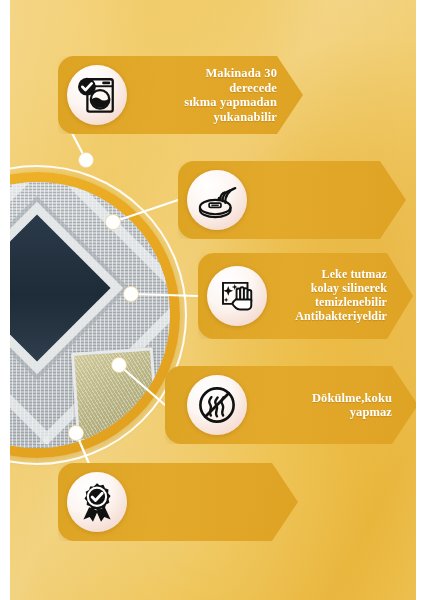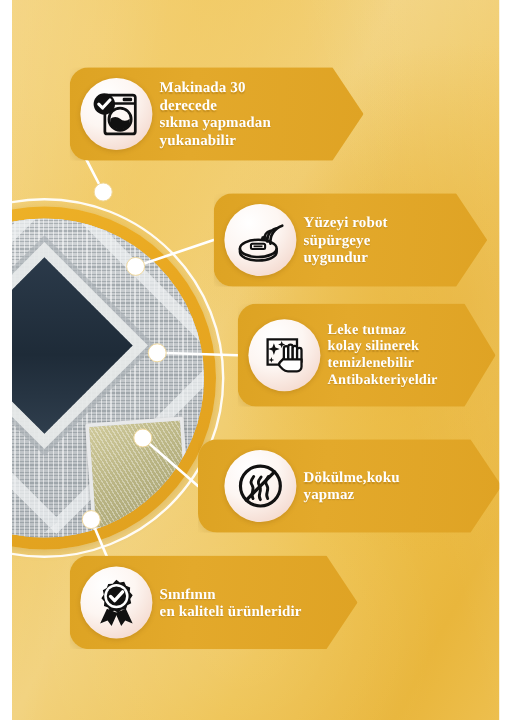--- a/index.html
+++ b/index.html
@@ -128,21 +128,21 @@
     margin-left:9px;
     border-radius:50%;
     background:radial-gradient(circle at 34% 26%, #ffffff 0%, #fdf6f2 42%, #f5ddd3 78%, #eccfc4 100%);
     box-shadow:0 1px 4px rgba(110,70,10,.22);
     display:flex;align-items:center;justify-content:center;
   }
   .badge-icon svg{display:block;}
   .badge-text{
     position:relative;
     flex:1 1 auto;
-    text-align:left;
+    text-align:right;
     padding:0 26px 0 6px;
     font-weight:bold;
     font-size:12.5px;
     line-height:1.16;
     letter-spacing:.1px;
     text-shadow:0 1px 1px rgba(120,75,0,.28);
     white-space:pre-line;
   }
 
   
@@ -218,22 +218,20 @@
         <line x1="17.5" y1="30" x2="26" y2="30" stroke="#111" stroke-width="1.6"></line>
         <ellipse cx="22" cy="32" rx="17.5" ry="8.2" fill="none" stroke="#111" stroke-width="0.9" opacity=".55"></ellipse>
         <g fill="none" stroke="#111" stroke-width="2.6" stroke-linecap="round">
           <path d="M28,23 a7,7 0 0 1 5.2,-7.6"></path>
           <path d="M30.5,25.4 a11.6,11.6 0 0 1 8.4,-12.4"></path>
           <path d="M33.6,27.4 a16,16 0 0 1 11.2,-17"></path>
         </g>
         <circle cx="26.8" cy="22.4" r="2.1" fill="#111"></circle>
       </svg>
     </div>
-    <div class="badge-text">Yüzeyi robot süpürgeye
-uygundur</div>
   </div>
 
   <div class="badge" id="badge-3">
     <div class="badge-body"></div>
     <div class="badge-icon">
       <svg width="42" height="42" viewBox="0 0 48 48">
         <path d="M8,9 H36 V33 H8 Z" fill="none" stroke="#111" stroke-width="2.2"></path>
         <g fill="#111">
           <path d="M14,12.5 l1.5,4.1 l4.1,1.5 l-4.1,1.5 l-1.5,4.1 l-1.5,-4.1 l-4.1,-1.5 l4.1,-1.5 z"></path>
           <path d="M21.4,10.4 l.9,2.5 l2.5,.9 l-2.5,.9 l-.9,2.5 l-.9,-2.5 l-2.5,-.9 l2.5,-.9 z"></path>
@@ -278,17 +276,15 @@
         <path d="M15,30 L8.5,44 L15.6,41.2 L19.4,46.5 L25,34 Z" fill="#111"></path>
         <path d="M33,30 L39.5,44 L32.4,41.2 L28.6,46.5 L23,34 Z" fill="#111"></path>
         <path d="M24,2.5
                  l3.3,2.6 l4.1,-.7 l1.8,3.8 l3.9,1.6 l-.4,4.2 l2.8,3.2 l-2.3,3.5 l.9,4.1 l-3.7,2 l-1.4,4 l-4.2,.2 l-3,2.9
                  l-3.7,-2 l-4.1,.8 l-1.9,-3.8 l-3.9,-1.5 l.3,-4.2 l-2.8,-3.2 l2.3,-3.5 l-.9,-4.1 l3.7,-2 l1.4,-4 l4.2,-.2 z" fill="#111"></path>
         <circle cx="24" cy="18" r="11.6" fill="#fff"></circle>
         <circle cx="24" cy="18" r="9.2" fill="#111"></circle>
         <path d="M18.4,18.3 l3.9,4 l7.6,-8.3" fill="none" stroke="#fff" stroke-width="3.2" stroke-linecap="round" stroke-linejoin="round"></path>
       </svg>
     </div>
-    <div class="badge-text">Sınıfının
-en kaliteli ürünleridir</div>
   </div>
 
 </div>
 
 </body></html>

